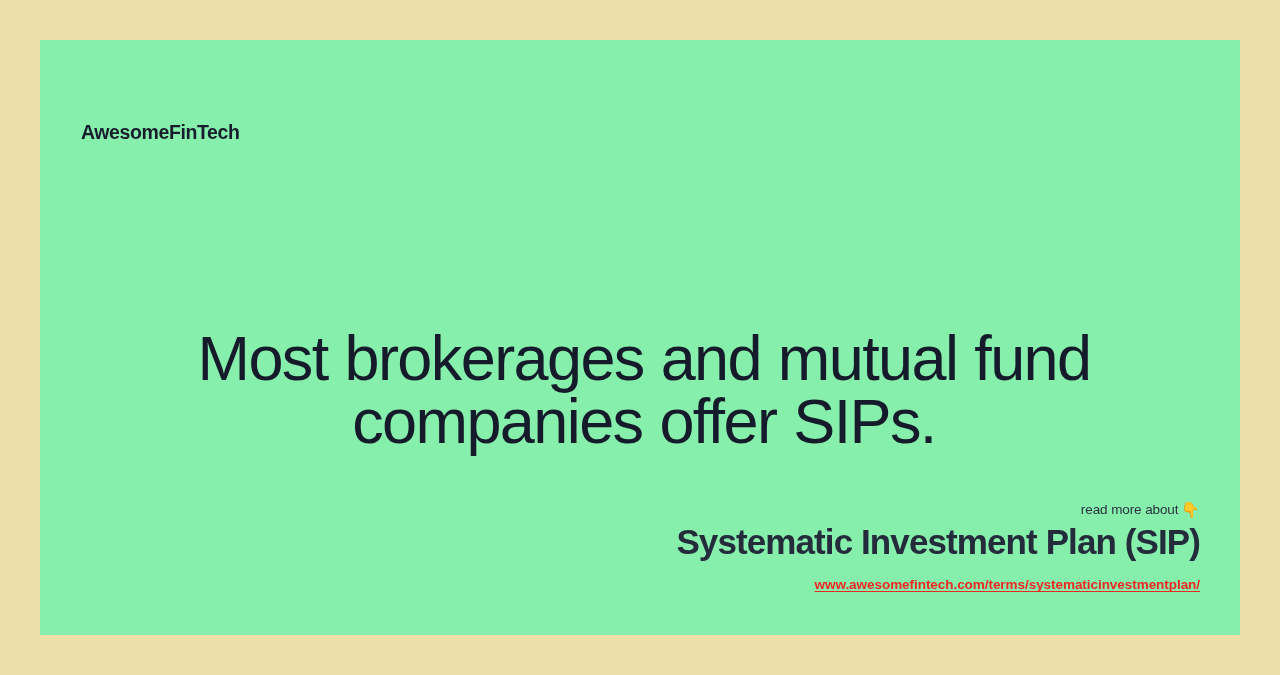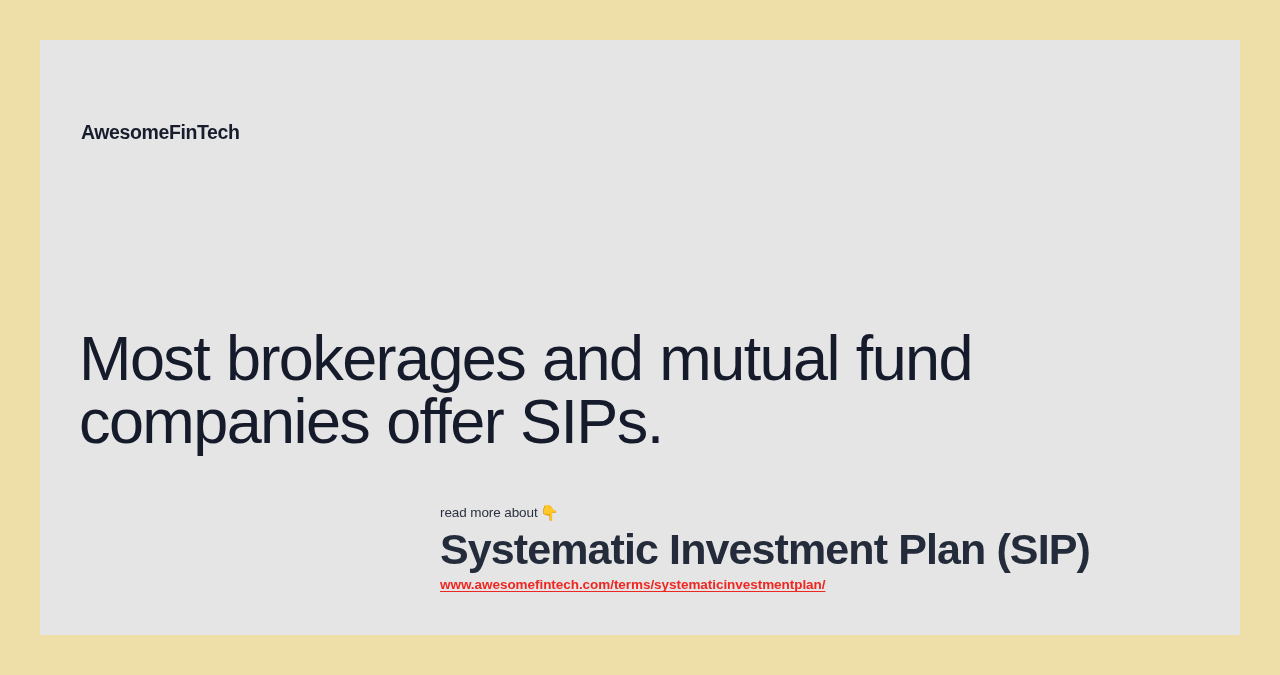--- a/index.html
+++ b/index.html
@@ -18,21 +18,21 @@
     width: 1280px;
     height: 675px;
     background: #eedfa9;
   }
   .card {
     position: absolute;
     left: 40px;
     top: 40px;
     width: 1200px;
     height: 595px;
-    background: #e5e5e5;
+    background: #86efac;
     box-sizing: border-box;
   }
   .brand {
     position: absolute;
     left: 41px;
     top: 82px;
     font-size: 19.5px;
     font-weight: 700;
     letter-spacing: -0.4px;
     color: #171d2c;
@@ -43,48 +43,50 @@
     position: absolute;
     left: 39px;
     top: 245px;
     width: 1130px;
     font-size: 63px;
     font-weight: 400;
     line-height: 1.0;
     letter-spacing: -1.6px;
     color: #151b2a;
     word-spacing: 1px;
+    text-align: center;
   }
   .footer {
     position: absolute;
     right: 40px;
     bottom: 41px;
     width: 760px;
+    text-align: right;
   }
   .readmore {
     font-size: 13.5px;
     font-weight: 400;
     color: #2b3140;
     line-height: 1.4;
     letter-spacing: -0.1px;
     margin: 0 0 2px 0;
     white-space: nowrap;
   }
   .readmore .emoji {
     font-size: 15px;
     vertical-align: -1px;
     margin-left: 3px;
   }
   .term-title {
-    font-size: 43px;
+    font-size: 35px;
     font-weight: 700;
     color: #242b3a;
     letter-spacing: -0.9px;
     line-height: 1.12;
-    margin: 0 0 2px 0;
+    margin: 0 0 14px 0;
     white-space: nowrap;
   }
   .term-url {
     display: inline-block;
     font-size: 13.5px;
     font-weight: 700;
     color: #ee2722;
     text-decoration: underline;
     text-decoration-color: #ee2722;
     text-underline-offset: 2px;

